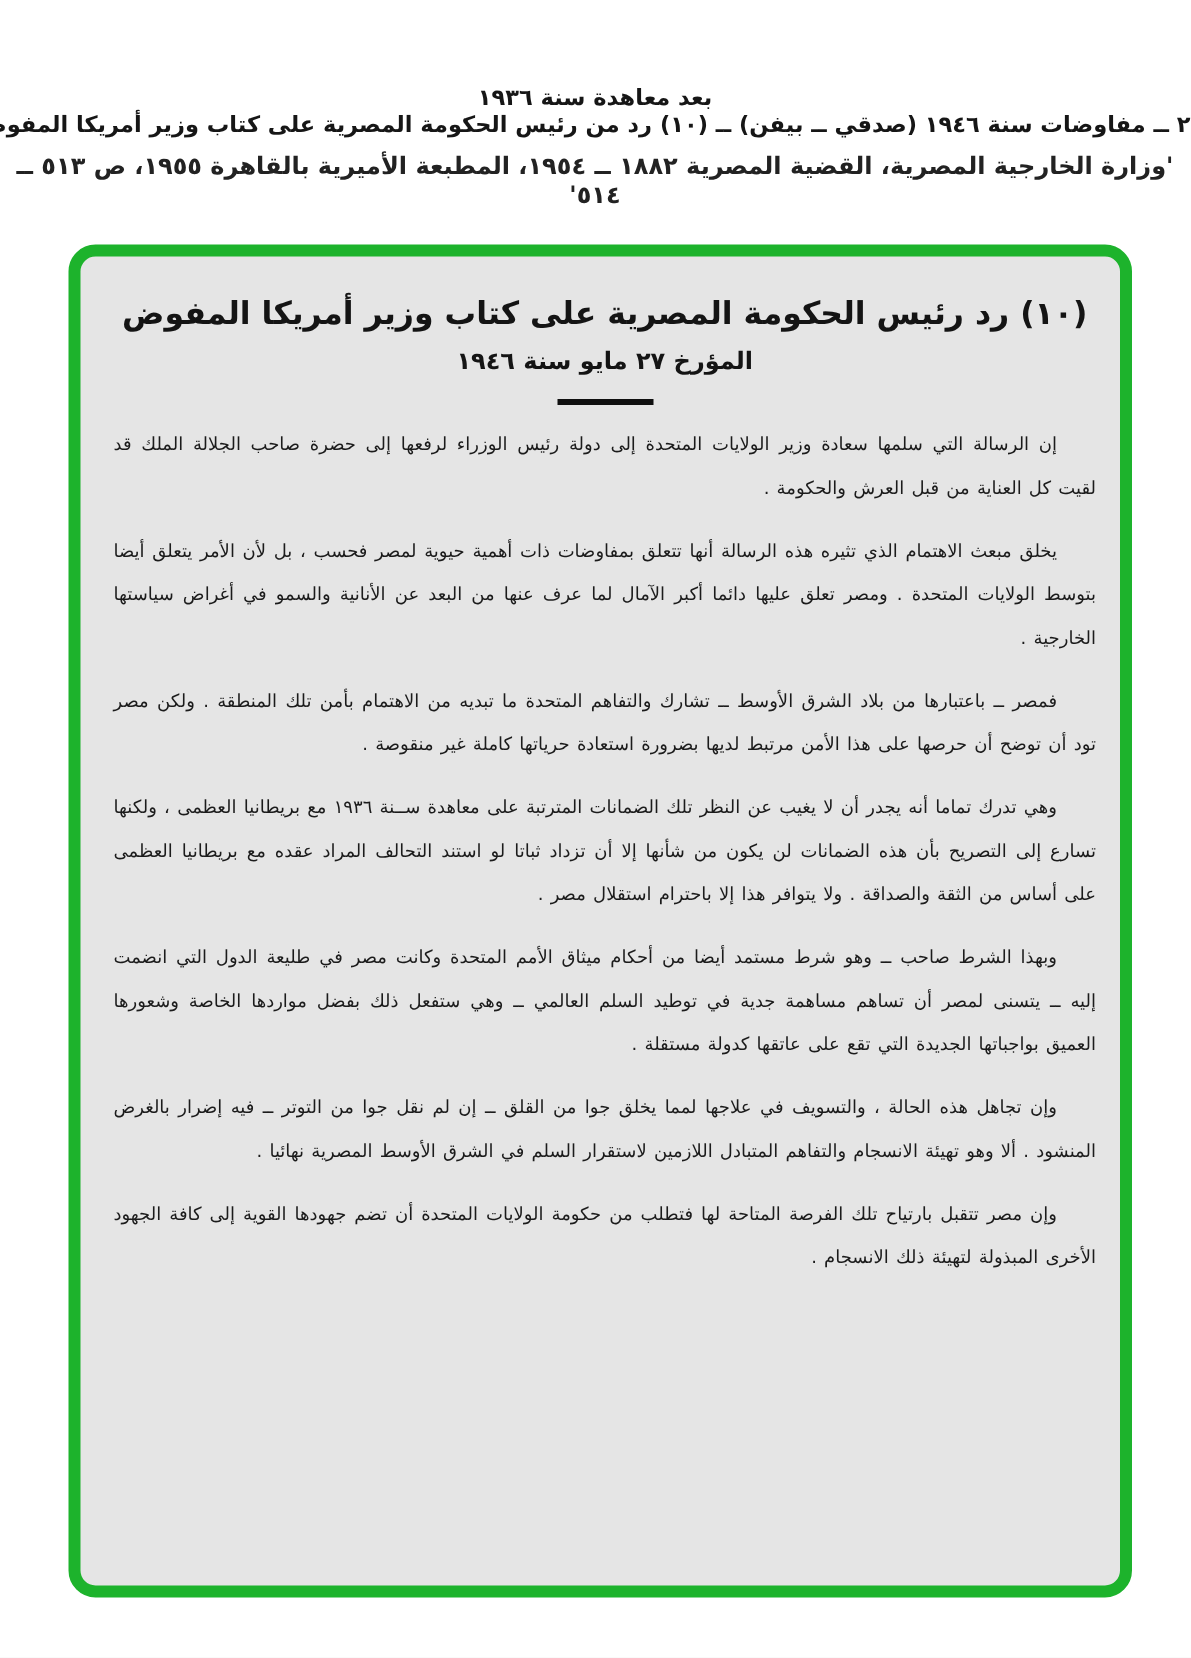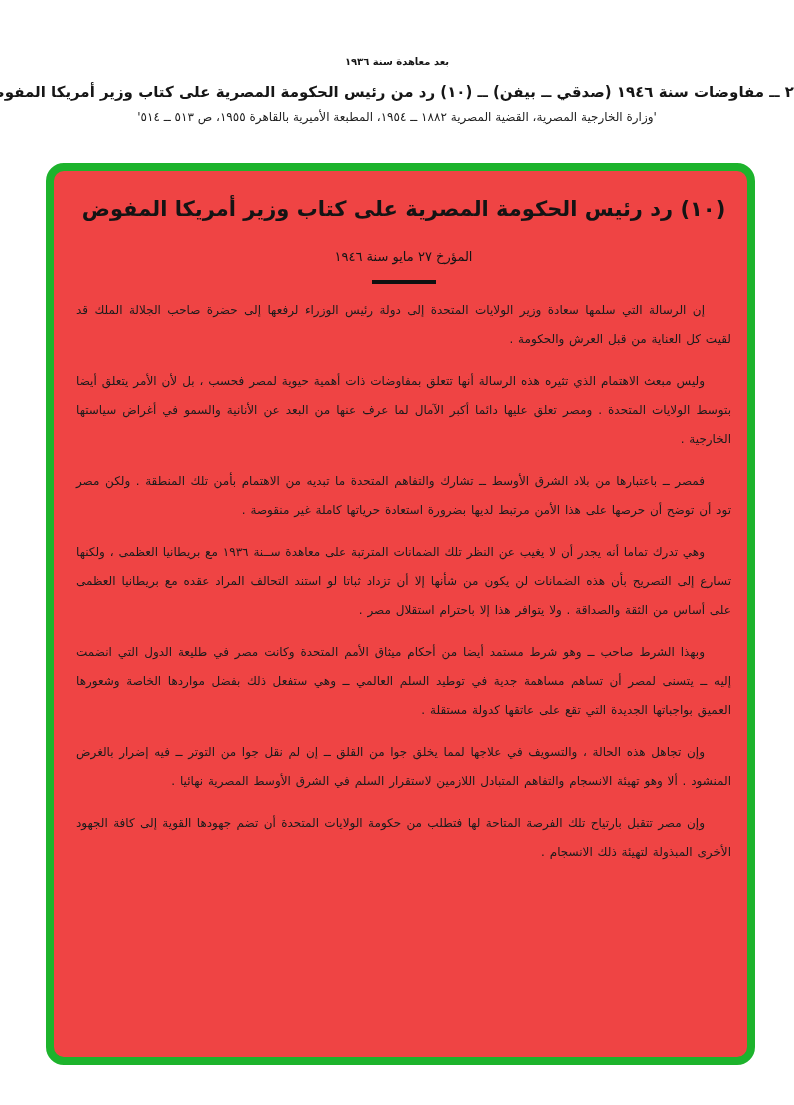--- a/index.html
+++ b/index.html
@@ -18,61 +18,60 @@
     overflow: hidden;
   }
   .top-header {
     position: absolute;
     top: 56px;
     left: 0;
     right: 0;
     text-align: center;
   }
   .ctx-line {
-    font-size: 10px;
+    font-size: 15px;
     font-weight: bold;
     letter-spacing: 0.5px;
-    margin-bottom: 16px;
   }
   .entry-line {
     font-size: 15px;
     font-weight: bold;
     white-space: nowrap;
     margin-bottom: 9px;
   }
   .source-line {
-    font-size: 12px;
-    font-weight: normal;
+    font-size: 16px;
+    font-weight: bold;
     color: #222;
   }
   .green-box {
     position: absolute;
     left: 46px;
     top: 163px;
     width: 709px;
     height: 902px;
     box-sizing: border-box;
     border: 8px solid #1db32c;
     border-radius: 18px;
     padding: 18px 16px 16px 22px;
     overflow: hidden;
-    background: #ef4444;
+    background: #e5e5e5;
   }
   .doc-title {
     text-align: center;
     font-size: 21px;
     font-weight: bold;
     margin-top: 8px;
     color: #141414;
   }
   .doc-date {
     text-align: center;
-    font-size: 13px;
-    font-weight: normal;
-    margin-top: 28px;
+    font-size: 16px;
+    font-weight: bold;
+    margin-top: 10px;
     color: #141414;
   }
   .title-rule {
     width: 64px;
     height: 4px;
     background: #101010;
     margin: 16px auto 12px auto;
   }
   .body-text p {
     font-size: 12px;
@@ -95,21 +94,21 @@
     <div class="source-line">'وزارة الخارجية المصرية، القضية المصرية ١٨٨٢ ــ ١٩٥٤، المطبعة الأميرية بالقاهرة ١٩٥٥، ص ٥١٣ ــ ٥١٤'</div>
   </div>
 
   <div class="green-box" style="border-color: rgb(29, 179, 44);">
     <div class="doc-title">(١٠) رد رئيس الحكومة المصرية على كتاب وزير أمريكا المفوض</div>
     <div class="doc-date">المؤرخ ٢٧ مايو سنة ١٩٤٦</div>
     <div class="title-rule"></div>
 
     <div class="body-text">
       <p>إن الرسالة التي سلمها سعادة وزير الولايات المتحدة إلى دولة رئيس الوزراء لرفعها إلى حضرة صاحب الجلالة الملك قد لقيت كل العناية من قبل العرش والحكومة .</p>
-      <p>وليس مبعث الاهتمام الذي تثيره هذه الرسالة أنها تتعلق بمفاوضات ذات أهمية حيوية لمصر فحسب ، بل لأن الأمر يتعلق أيضا بتوسط الولايات المتحدة . ومصر تعلق عليها دائما أكبر الآمال لما عرف عنها من البعد عن الأنانية والسمو في أغراض سياستها الخارجية .</p>
+      <p>يخلق مبعث الاهتمام الذي تثيره هذه الرسالة أنها تتعلق بمفاوضات ذات أهمية حيوية لمصر فحسب ، بل لأن الأمر يتعلق أيضا بتوسط الولايات المتحدة . ومصر تعلق عليها دائما أكبر الآمال لما عرف عنها من البعد عن الأنانية والسمو في أغراض سياستها الخارجية .</p>
       <p>فمصر ــ باعتبارها من بلاد الشرق الأوسط ــ تشارك والتفاهم المتحدة ما تبديه من الاهتمام بأمن تلك المنطقة . ولكن مصر تود أن توضح أن حرصها على هذا الأمن مرتبط لديها بضرورة استعادة حرياتها كاملة غير منقوصة .</p>
       <p>وهي تدرك تماما أنه يجدر أن لا يغيب عن النظر تلك الضمانات المترتبة على معاهدة ســنة ١٩٣٦ مع بريطانيا العظمى ، ولكنها تسارع إلى التصريح بأن هذه الضمانات لن يكون من شأنها إلا أن تزداد ثباتا لو استند التحالف المراد عقده مع بريطانيا العظمى على أساس من الثقة والصداقة . ولا يتوافر هذا إلا باحترام استقلال مصر .</p>
       <p>وبهذا الشرط صاحب ــ وهو شرط مستمد أيضا من أحكام ميثاق الأمم المتحدة وكانت مصر في طليعة الدول التي انضمت إليه ــ يتسنى لمصر أن تساهم مساهمة جدية في توطيد السلم العالمي ــ وهي ستفعل ذلك بفضل مواردها الخاصة وشعورها العميق بواجباتها الجديدة التي تقع على عاتقها كدولة مستقلة .</p>
       <p>وإن تجاهل هذه الحالة ، والتسويف في علاجها لمما يخلق جوا من القلق ــ إن لم نقل جوا من التوتر ــ فيه إضرار بالغرض المنشود . ألا وهو تهيئة الانسجام والتفاهم المتبادل اللازمين لاستقرار السلم في الشرق الأوسط المصرية نهائيا .</p>
       <p>وإن مصر تتقبل بارتياح تلك الفرصة المتاحة لها فتطلب من حكومة الولايات المتحدة أن تضم جهودها القوية إلى كافة الجهود الأخرى المبذولة لتهيئة ذلك الانسجام .</p>
     </div>
   </div>
 
 </div>
 

